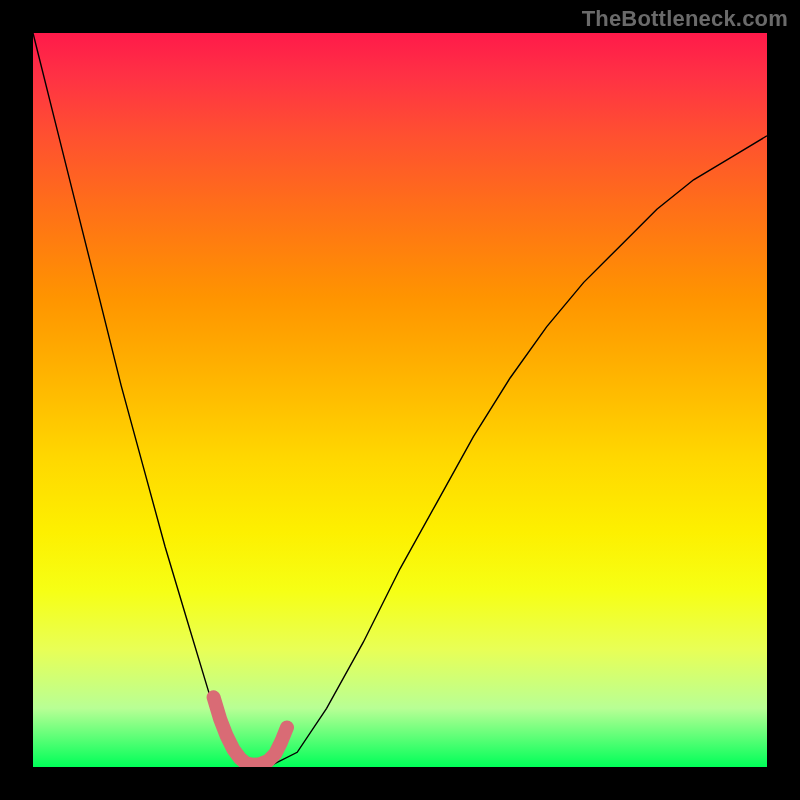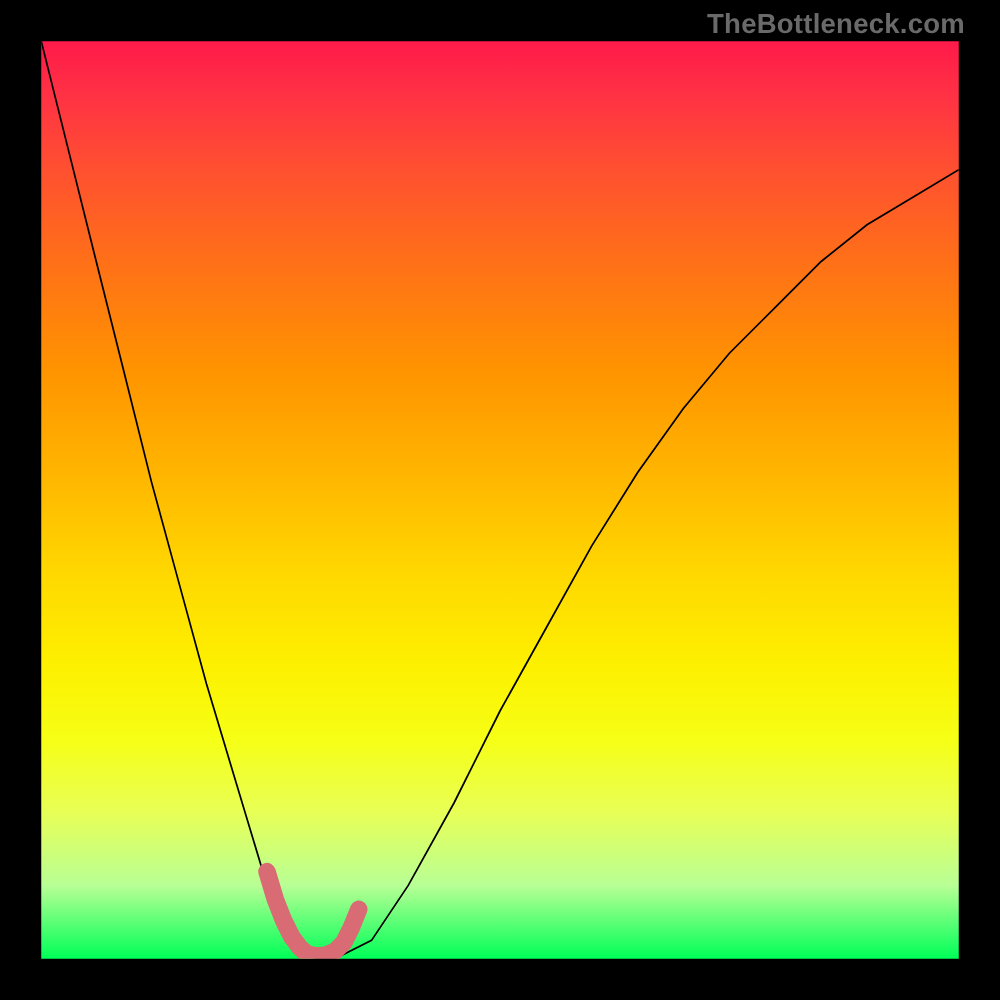--- a/index.html
+++ b/index.html
@@ -26,21 +26,21 @@
       #ffd800 58%,
       #fdf000 68%,
       #f6ff15 76%,
       #e8ff56 84%,
       #b8ff95 92%,
       #00ff58 100%);
   }
   .watermark {
     position: absolute;
     top: 6px;
-    right: 28px;
+    right: 12px;
     font-family: Arial, Helvetica, sans-serif;
     font-size: 22px;
     font-weight: 600;
     color: #6a6a6a;
     letter-spacing: 0.2px;
   }
   svg.curve {
     position: absolute;
     left: 0; top: 0;
     width: 100%; height: 100%;

